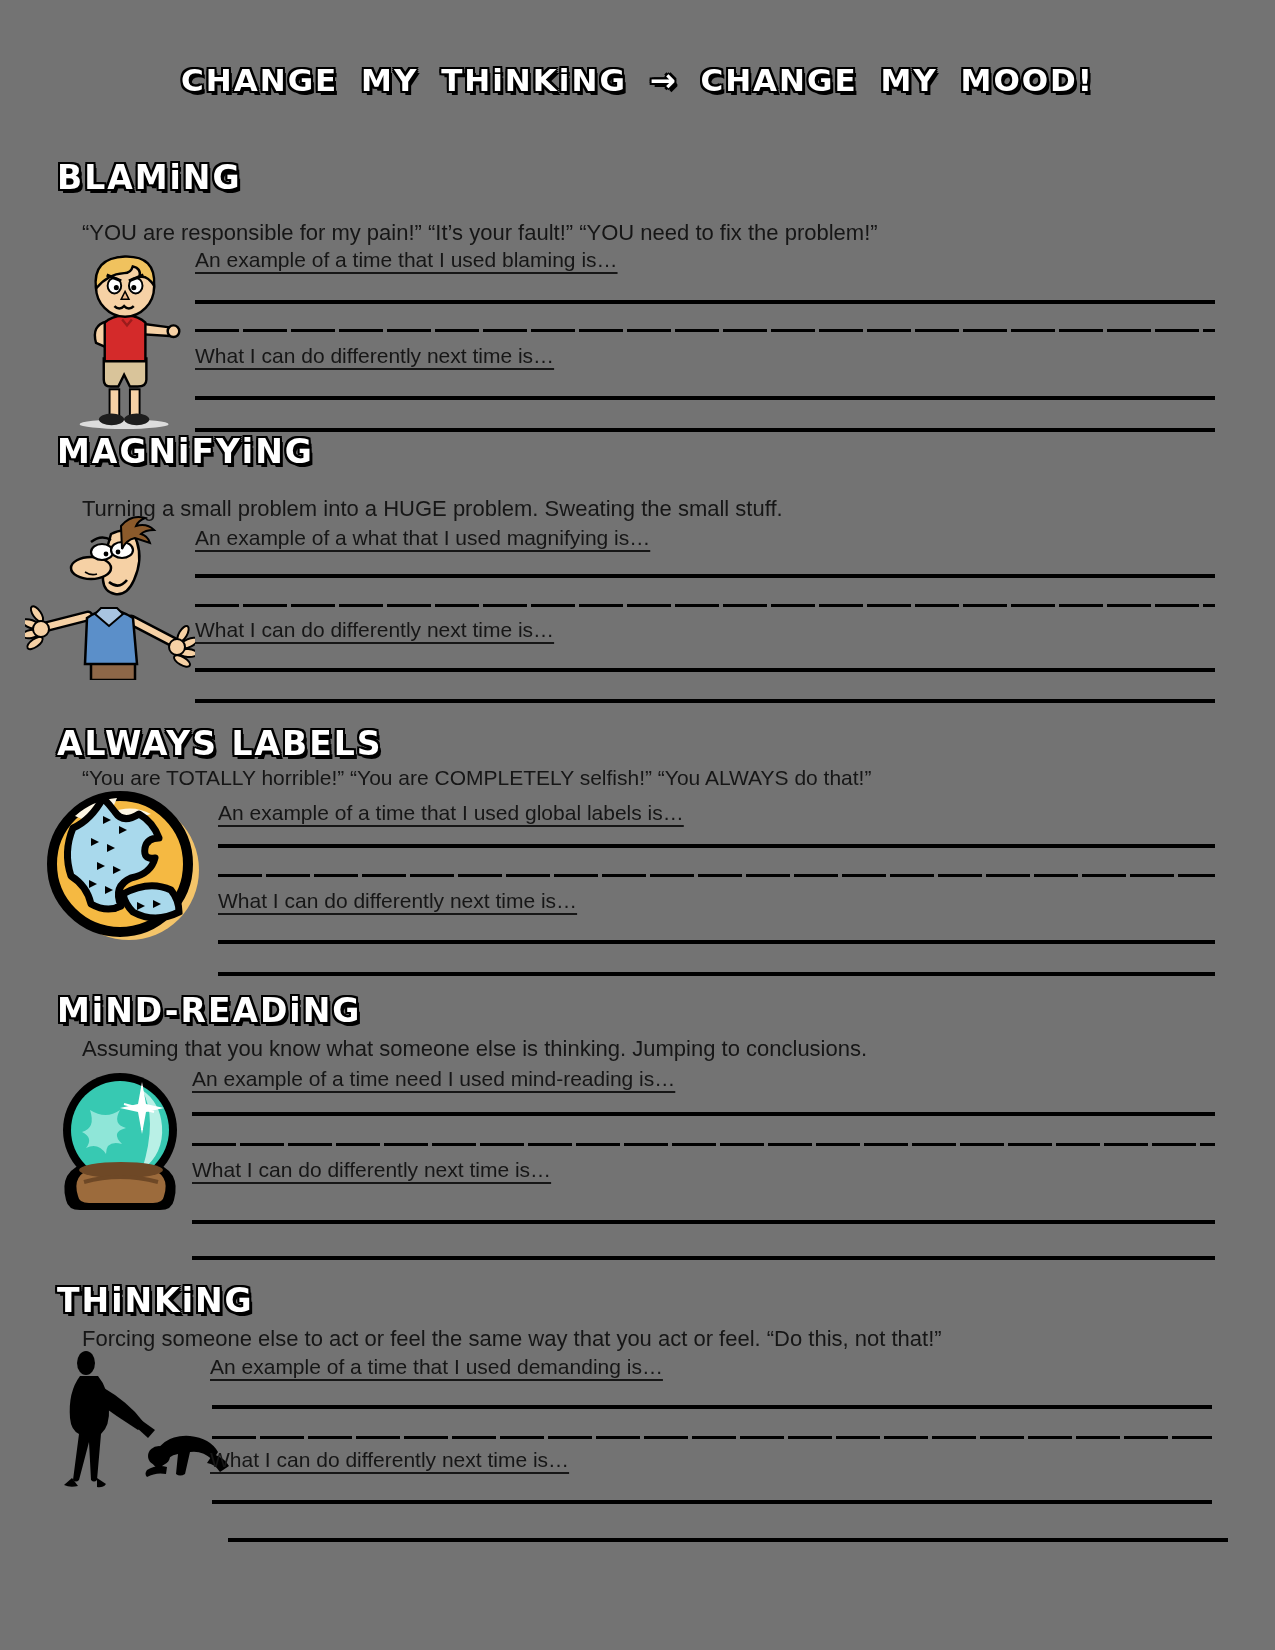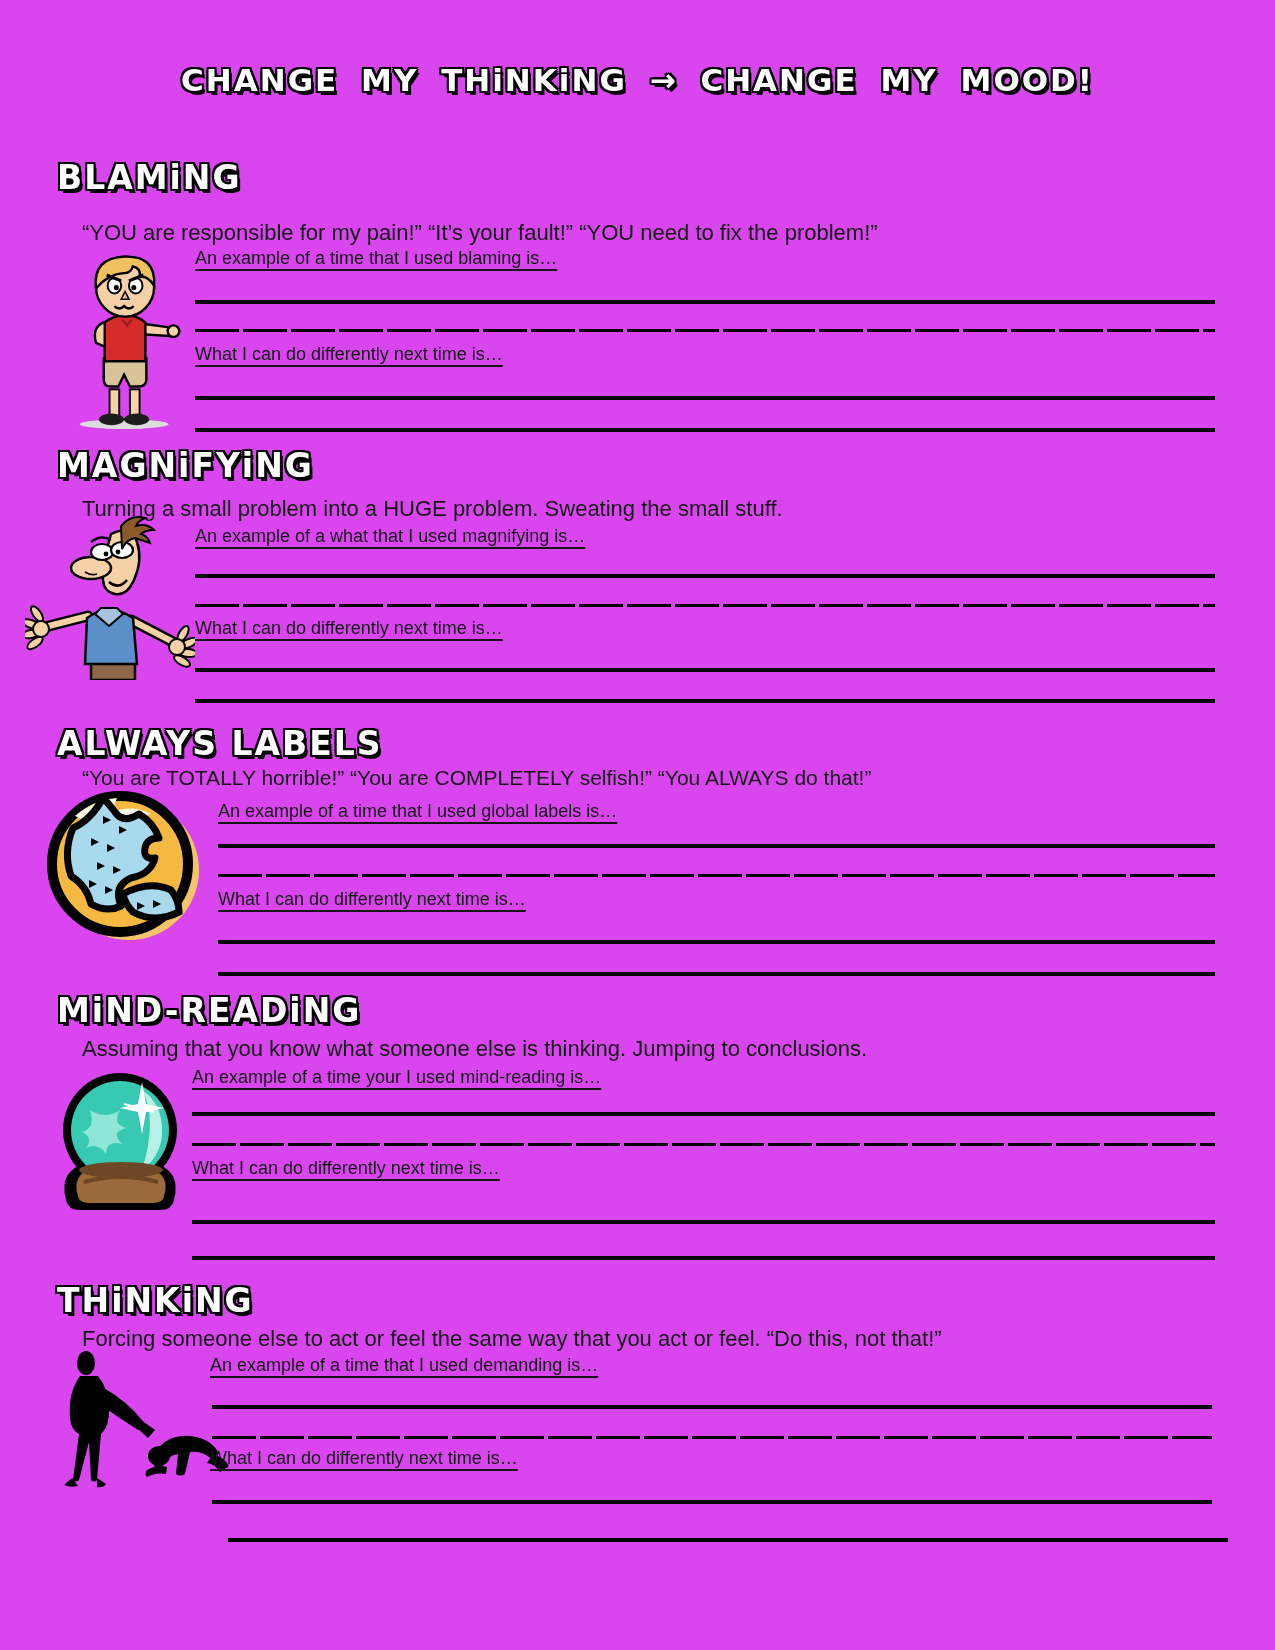--- a/index.html
+++ b/index.html
@@ -1,19 +1,19 @@
 <!DOCTYPE html>
 <html><head>
 <meta charset="utf-8">
 <style>
   html,body{margin:0;padding:0;background:#ffffff;}
   .page{
     position:relative;
     width:1275px;height:1650px;
-    background:#d946ef;
+    background:#737373;
     font-family:"Liberation Sans", sans-serif;
     color:#161616;
     overflow:hidden;
   }
   .abs{position:absolute;text-align:right;}
   
   .outline{
     font-family:"DejaVu Sans", sans-serif;
     font-weight:800;
     color:#ffffff;
@@ -32,21 +32,21 @@
     word-spacing:10px;
   }
   .heading{font-size:33px;}
   .desc{
     font-size:22px;
     white-space:nowrap;
     margin-left:25px;
   }
   .desc.small{font-size:21px;}
   .prompt{
-    font-size:18px;
+    font-size:21px;
     white-space:nowrap;
     text-decoration:underline;
     text-decoration-thickness:2px;
     text-underline-offset:5px;
   }
   .rule{height:4px;background:#000;}
   .rule.thin{
     height:3px;
     background:repeating-linear-gradient(90deg,#000 0 44px,rgba(0,0,0,0) 44px 48px);
   }
@@ -91,21 +91,21 @@
 
     <div class="abs prompt" style="left:195px;top:248px;">An example of a time that I used blaming is…</div>
     <div class="abs rule" style="left:195px;top:300px;width:1020px;"></div>
     <div class="abs rule thin" style="left:195px;top:329px;width:1020px;"></div>
     <div class="abs prompt" style="left:195px;top:344px;">What I can do differently next time is…</div>
     <div class="abs rule" style="left:195px;top:396px;width:1020px;"></div>
     <div class="abs rule" style="left:195px;top:428px;width:1020px;"></div>
   </section>
 
   <section>
-    <div class="abs outline heading" style="left:57px;top:446px;">MAGNiFYiNG</div>
+    <div class="abs outline heading" style="left:57px;top:432px;">MAGNiFYiNG</div>
     <div class="abs desc" style="left:57px;top:496px;">Turning a small problem into a HUGE problem. Sweating the small stuff.</div>
 
     <div class="abs illust" style="left:25px;top:512px;width:170px;height:168px;">
       <svg viewBox="0 0 170 168" xmlns="http://www.w3.org/2000/svg">
         <path d="M66 150 h44 v18 h-44 z" fill="#8d6748" stroke="#000" stroke-width="2.5"></path>
         <path d="M63 104 L16 116" stroke="#000" stroke-width="11" stroke-linecap="round"></path>
         <path d="M63 104 L16 116" stroke="#f6d1a5" stroke-width="6" stroke-linecap="round"></path>
         <path d="M106 108 L152 132" stroke="#000" stroke-width="11" stroke-linecap="round"></path>
         <path d="M106 108 L152 132" stroke="#f6d1a5" stroke-width="6" stroke-linecap="round"></path>
         <g fill="#f6d1a5" stroke="#000" stroke-width="2">
@@ -192,21 +192,21 @@
         <path d="M40 40 q16 10 30 0 q-8 14 6 18 q-16 4 -4 16 q-16 -4 -16 10 q-8 -12 -20 -6 q8 -10 -4 -16 q14 -4 8 -22 z" fill="#8fe6d8"></path>
         <path d="M92 20 q16 28 0 80 q22 -16 20 -44 q-2 -24 -20 -36 z" fill="#b9f0e6"></path>
         <path d="M92 12 l4 22 18 4 -18 4 -4 22 -4 -22 -18 -4 18 -4 z" fill="#fff"></path>
         <path d="M74 34 l30 8 M92 16 l0 44" stroke="#fff" stroke-width="2"></path>
         <path d="M28 126 q-7 -22 16 -28 h54 q23 6 16 28 q-1 7 -11 7 h-64 q-10 0 -11 -7 z" fill="#9c6b3c"></path>
         <ellipse cx="71" cy="100" rx="42" ry="8" fill="#6e4826"></ellipse>
         <path d="M34 112 q36 -10 74 0" fill="none" stroke="#6e4826" stroke-width="4"></path>
       </svg>
     </div>
 
-    <div class="abs prompt" style="left:192px;top:1067px;">An example of a time your I used mind-reading is…</div>
+    <div class="abs prompt" style="left:192px;top:1067px;">An example of a time need I used mind-reading is…</div>
     <div class="abs rule" style="left:192px;top:1112px;width:1023px;"></div>
     <div class="abs rule thin" style="left:192px;top:1143px;width:1023px;"></div>
     <div class="abs prompt" style="left:192px;top:1158px;">What I can do differently next time is…</div>
     <div class="abs rule" style="left:192px;top:1220px;width:1023px;"></div>
     <div class="abs rule" style="left:192px;top:1256px;width:1023px;"></div>
   </section>
 
   <section>
     <div class="abs outline heading" style="left:57px;top:1281px;">THiNKiNG</div>
     <div class="abs desc" style="left:57px;top:1326px;">Forcing someone else to act or feel the same way that you act or feel. “Do this, not that!”</div>

